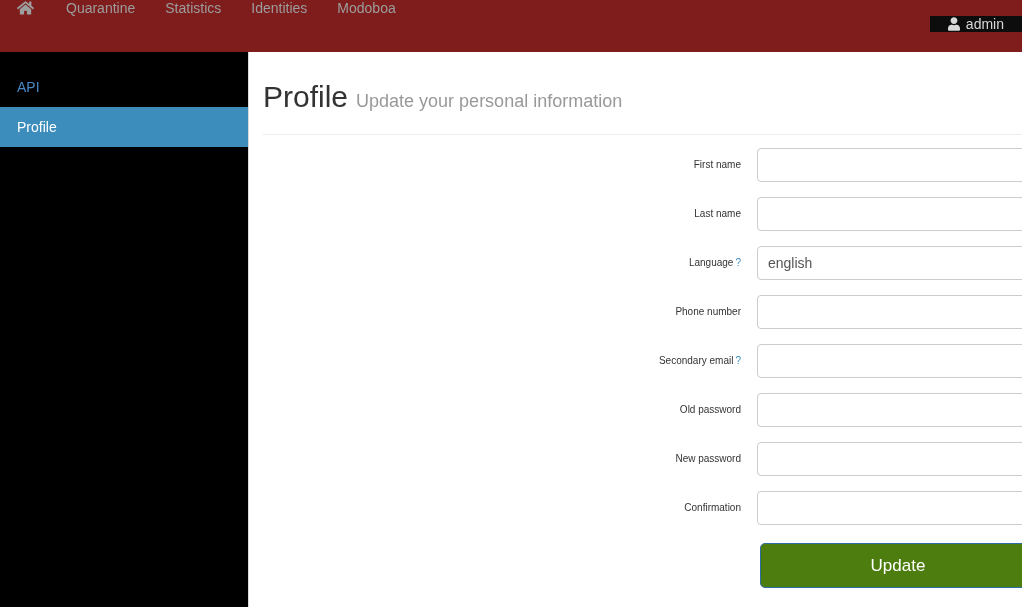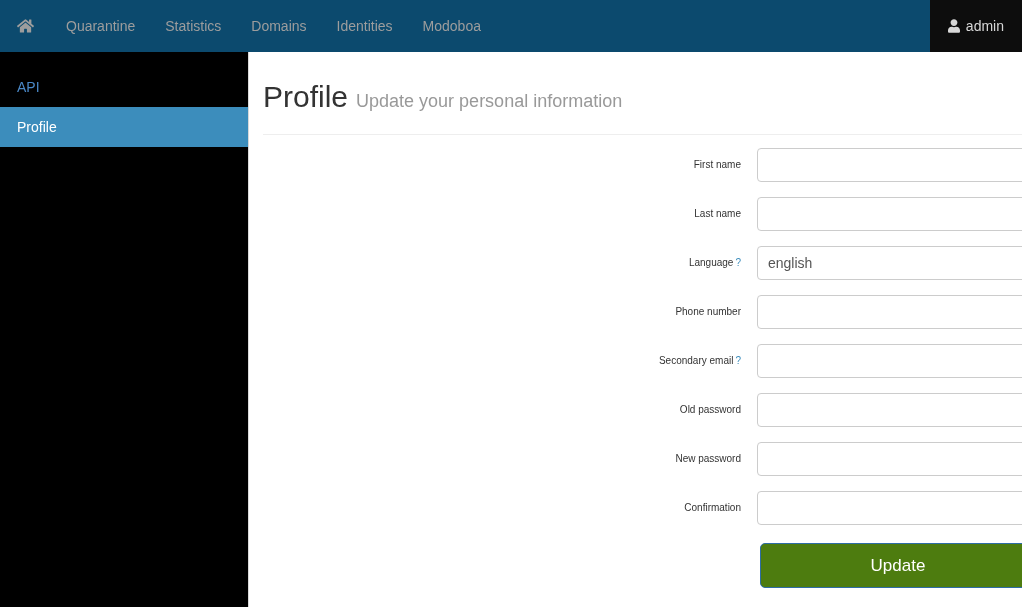--- a/index.html
+++ b/index.html
@@ -13,24 +13,25 @@
     overflow: hidden;
     font-family: "Liberation Sans", sans-serif;
     font-size: 14px;
     background: #ffffff;
     color: #333333;
   }
 
   
   .navbar {
     height: 52px;
-    background: #0c4a6e;
+    background: #7f1d1d;
     display: flex;
     align-items: stretch;
     position: relative;
+    flex-direction: column;
   }
   .nav-left {
     display: flex;
     align-items: stretch;
   }
   .nav-item {
     display: flex;
     align-items: center;
     padding: 0 15px;
     color: #9d9d9d;
@@ -51,21 +52,21 @@
   .nav-right {
     margin-left: auto;
     display: flex;
     align-items: stretch;
     background: #0d0d0d;
   }
   .nav-user {
     display: flex;
     align-items: center;
     gap: 6px;
-    padding: 8px 18px;
+    padding: 0 18px;
     color: #d8d8d8;
     font-size: 14px;
     cursor: pointer;
   }
   .user-icon {
     width: 12px;
     height: 14px;
     fill: #d8d8d8;
     display: block;
   }
@@ -205,21 +206,20 @@
 
 <div class="navbar">
   <div class="nav-left">
     <a class="nav-item nav-home">
       <svg class="home-icon" viewBox="0 0 576 512">
         <path d="M280.37 148.26L96 300.11V464a16 16 0 0 0 16 16l112.06-.29a16 16 0 0 0 15.92-16V368a16 16 0 0 1 16-16h64a16 16 0 0 1 16 16v95.64a16 16 0 0 0 16 16.05L464 480a16 16 0 0 0 16-16V300L295.67 148.26a12.19 12.19 0 0 0-15.3 0zM571.6 251.47L488 182.56V44.05a12 12 0 0 0-12-12h-56a12 12 0 0 0-12 12v72.61L318.47 43a48 48 0 0 0-61 0L4.34 251.47a12 12 0 0 0-1.6 16.9l25.5 31A12 12 0 0 0 45.15 301l235.22-193.74a12.19 12.19 0 0 1 15.3 0L530.9 301a12 12 0 0 0 16.9-1.6l25.5-31a12 12 0 0 0-1.7-16.93z"></path>
       </svg>
     </a>
     <a class="nav-item">Quarantine</a>
     <a class="nav-item">Statistics</a>
-    <a class="nav-item">Domains</a>
     <a class="nav-item">Identities</a>
     <a class="nav-item">Modoboa</a>
   </div>
   <div class="nav-right">
     <div class="nav-user">
       <svg class="user-icon" viewBox="0 0 448 512">
         <path d="M224 256c70.7 0 128-57.3 128-128S294.7 0 224 0 96 57.3 96 128s57.3 128 128 128zm89.6 32h-16.7c-22.2 10.2-46.9 16-72.9 16s-50.6-5.8-72.9-16h-16.7C60.2 288 0 348.2 0 422.4V464c0 26.5 21.5 48 48 48h352c26.5 0 48-21.5 48-48v-41.6c0-74.2-60.2-134.4-134.4-134.4z"></path>
       </svg>
       <span>admin</span>
     </div>

